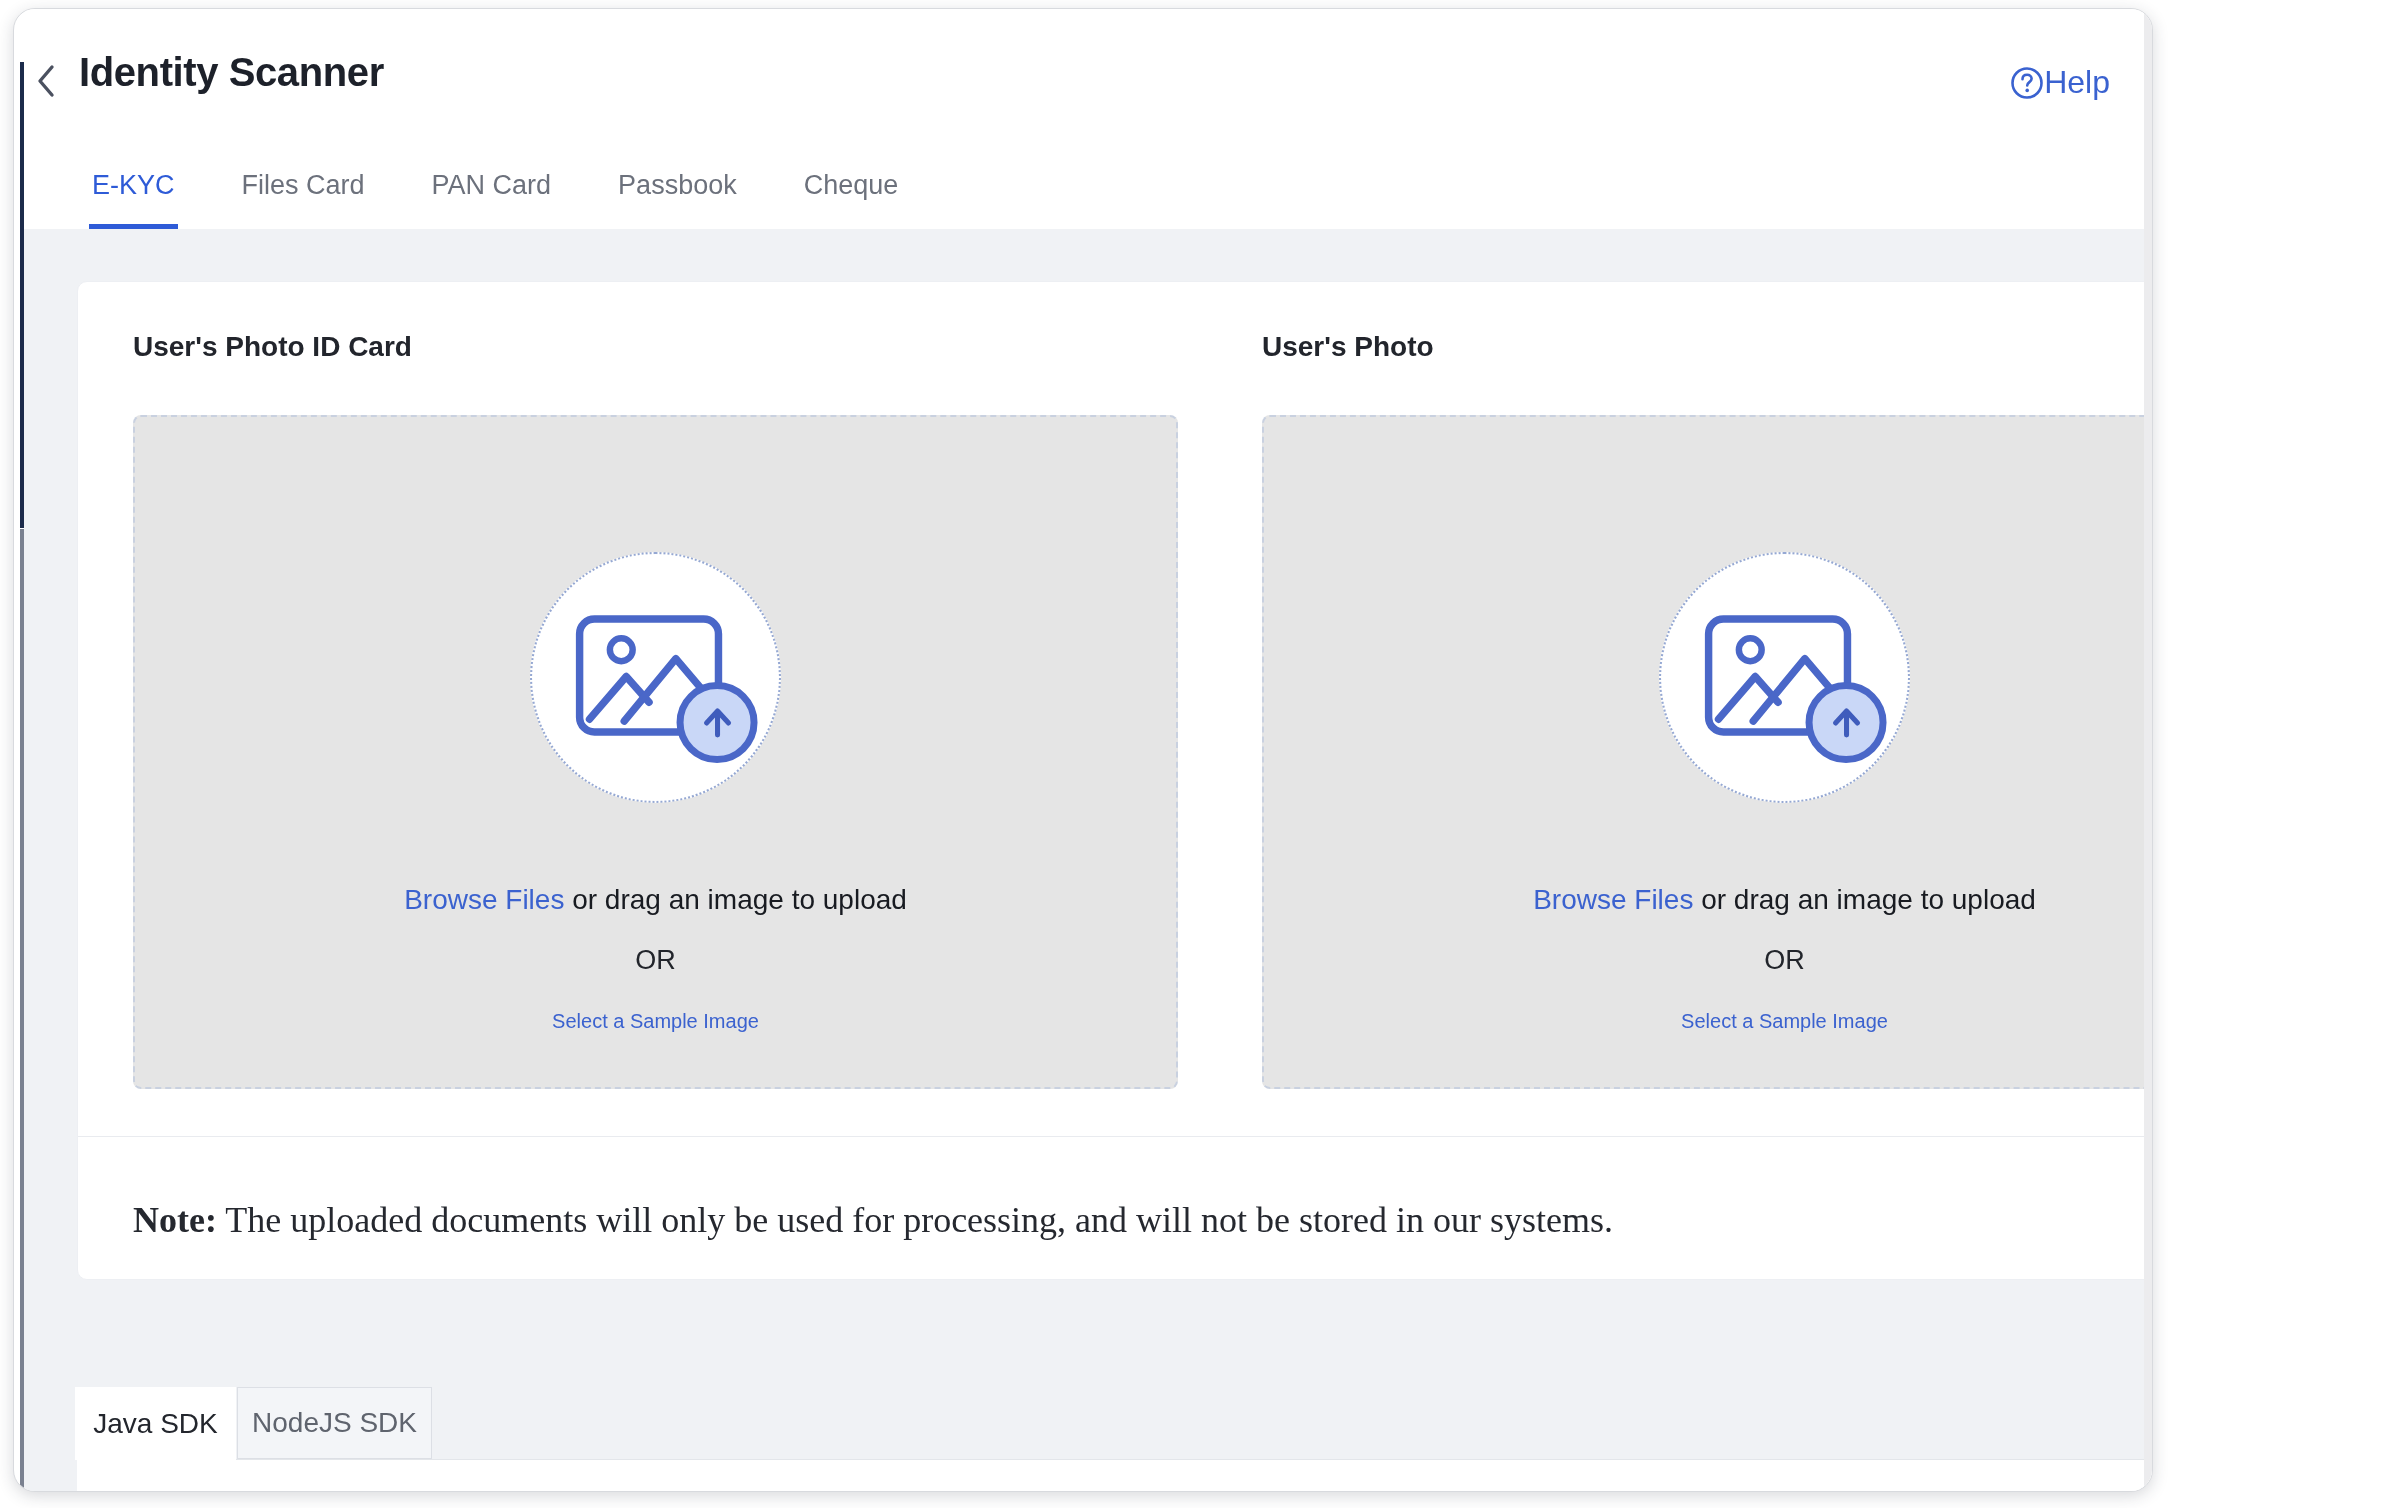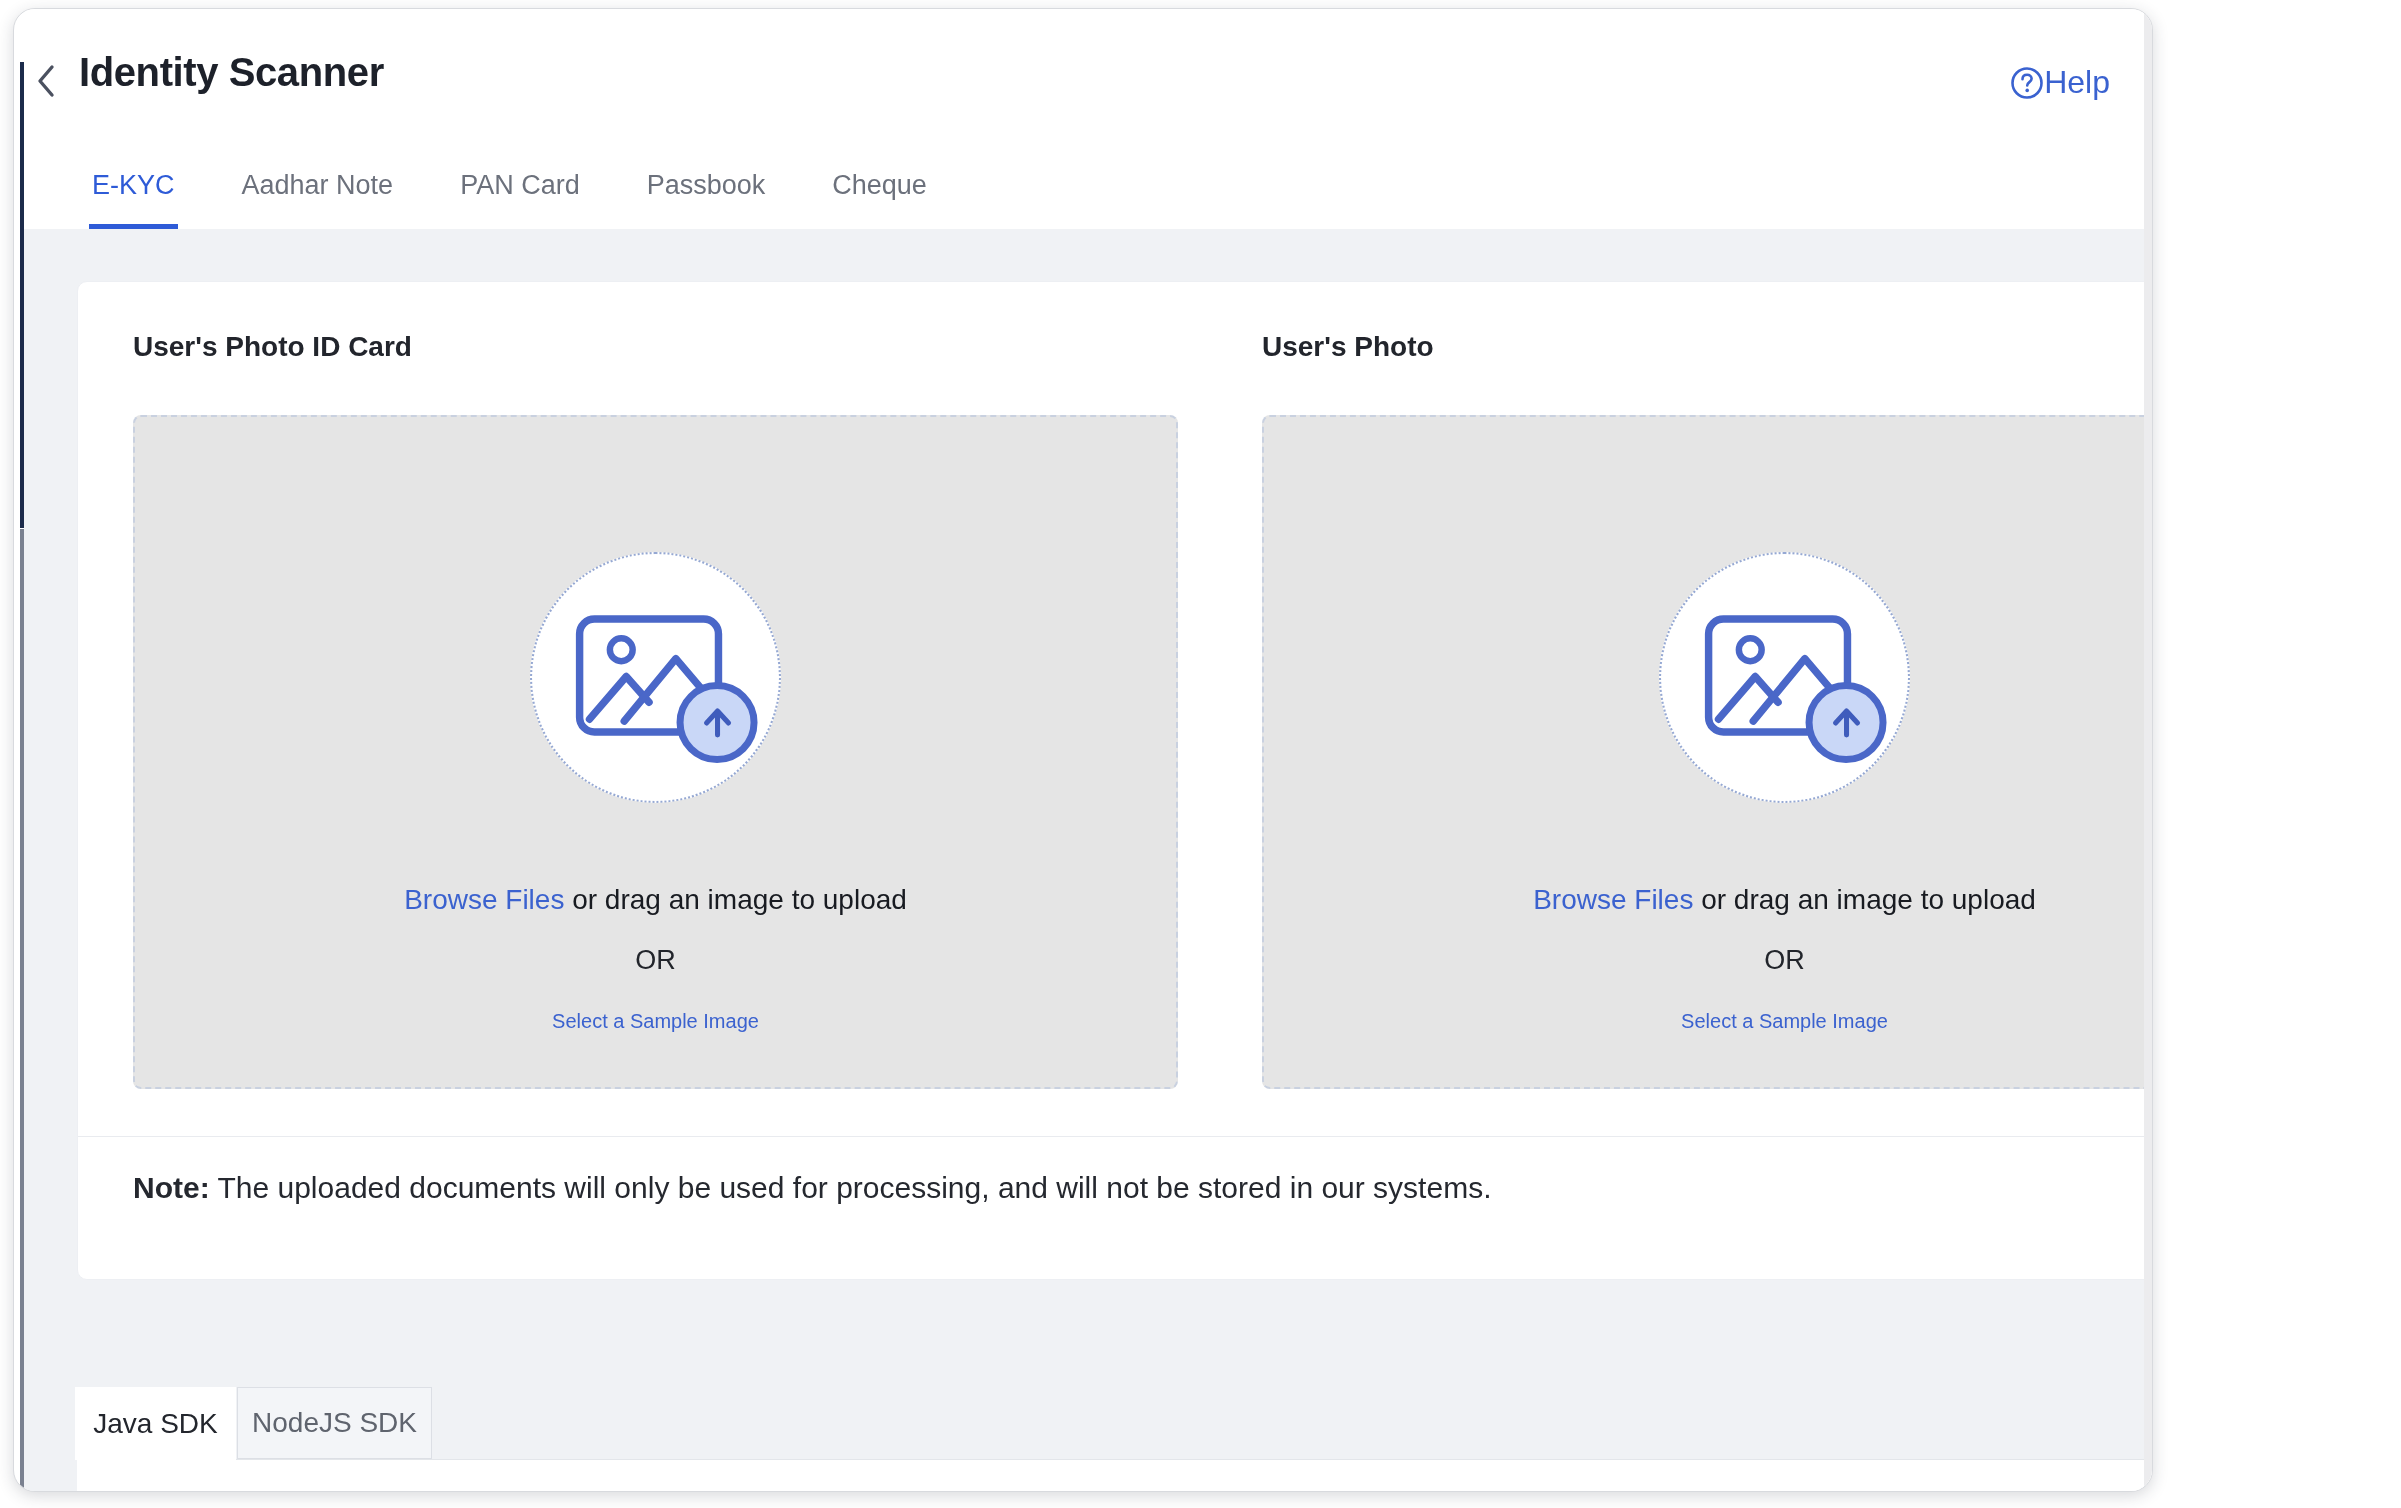--- a/index.html
+++ b/index.html
@@ -43,21 +43,21 @@
   .badge { position:absolute; right:-34px; bottom:-26px; width:81px; height:81px; border-radius:50%;
            background:#c9d7f7; border:7px solid #4a67c8; display:flex; align-items:center; justify-content:center; }
 
   .dz-line { position:absolute; width:100%; text-align:center; color:#181b21; }
   .browse-line { top:465px; font-size:28px; line-height:36px; }
   .or-line     { top:526px; font-size:27px; line-height:34px; color:#22252b; }
   .sample-line { top:586px; font-size:20px; line-height:36px; }
   .link { color:#3b62cf; cursor:pointer; text-decoration:none; }
 
   .divider { position:absolute; left:0; right:0; top:854px; height:1px; background:#e9ebef; }
-  .note { position:absolute; left:55px; top:889px; font-size:30px; line-height:34px; color:#25282f; }
+  .note { position:absolute; left:55px; top:921px; font-size:36px; line-height:34px; color:#25282f;font-family:Liberation Serif, serif; }
   .note b { font-weight:700; }
 
   
   .sdk-tab { position:absolute; display:flex; align-items:center; justify-content:center; font-size:28px; cursor:pointer; }
   .sdk-java { left:51px; top:1158px; width:161px; height:73px; background:#fff; color:#23262d; z-index:3; }
   .sdk-node { left:213px; top:1158px; width:195px; height:72px; background:#f3f5f8; border:1px solid #dcdfe5; color:#5f646e; z-index:2; }
   .code-panel { position:absolute; left:53px; top:1230px; width:2280px; height:35px; background:#fff; border-top:1px solid #e3e6ea; z-index:1; }
 
   svg { display:block; }
 </style>
@@ -87,21 +87,21 @@
             <circle cx="17" cy="17" r="14.5" fill="none" stroke="#3a62d0" stroke-width="2.6"></circle>
             <path d="M12.5 13.2 C12.5 10.5 14.4 8.8 17.1 8.8 C19.8 8.8 21.6 10.5 21.6 12.7 C21.6 16 17.2 16.2 17.2 19.4" fill="none" stroke="#3a62d0" stroke-width="2.6" stroke-linecap="round"></path>
             <circle cx="17.2" cy="24.4" r="1.8" fill="#3a62d0"></circle>
           </svg>
         </span>
         <span>Help</span>
       </a>
 
       <div class="doc-tabs">
         <div class="doc-tab active">E-KYC</div>
-        <div class="doc-tab">Aadhar Note</div>
+        <div class="doc-tab">Files Card</div>
         <div class="doc-tab">PAN Card</div>
         <div class="doc-tab">Passbook</div>
         <div class="doc-tab">Cheque</div>
       </div>
     </div>
 
     <div class="content">
       <div class="card">
 
         <div class="col-title t-left">User's Photo ID Card</div>

